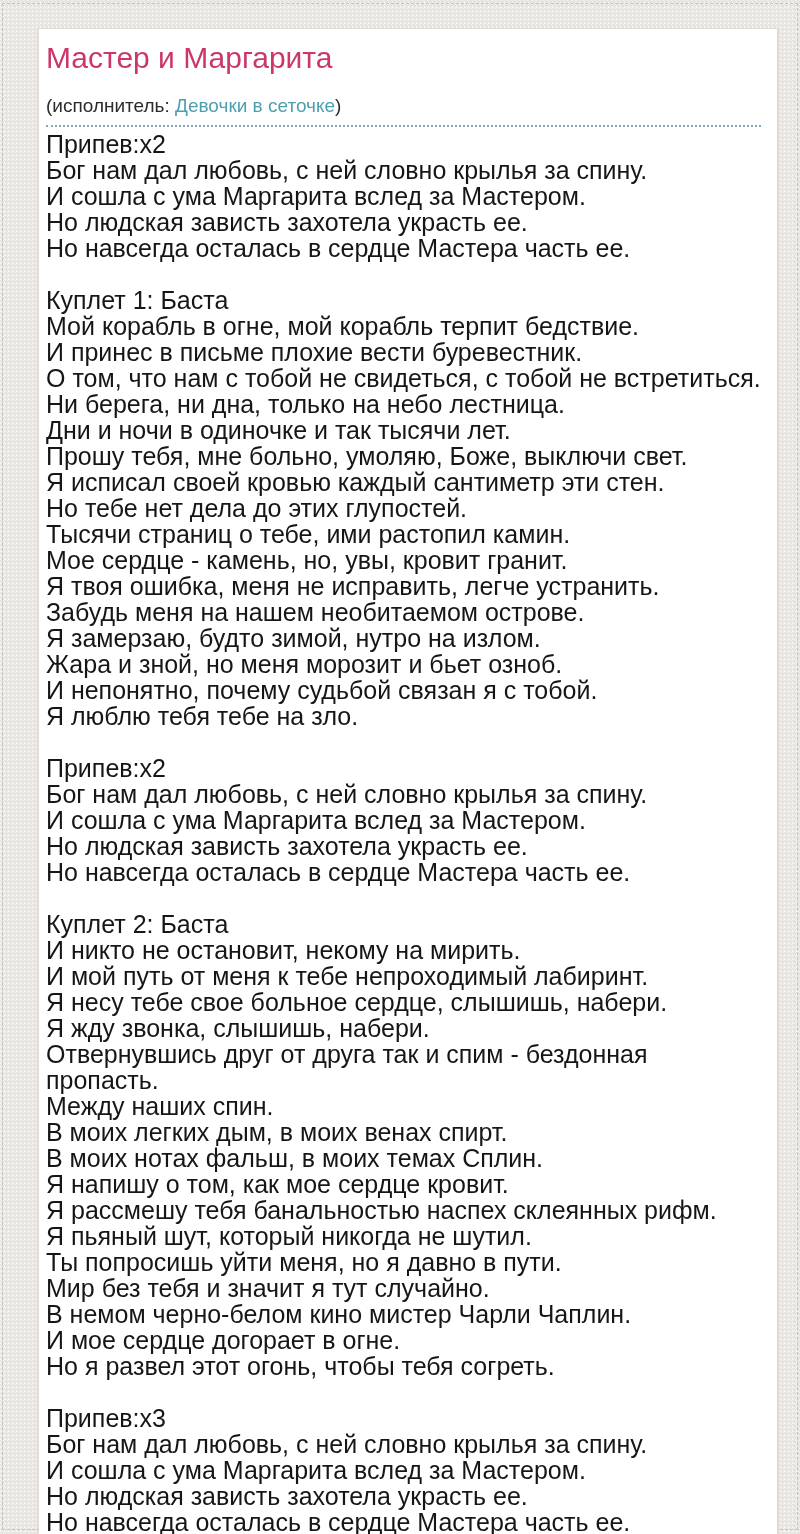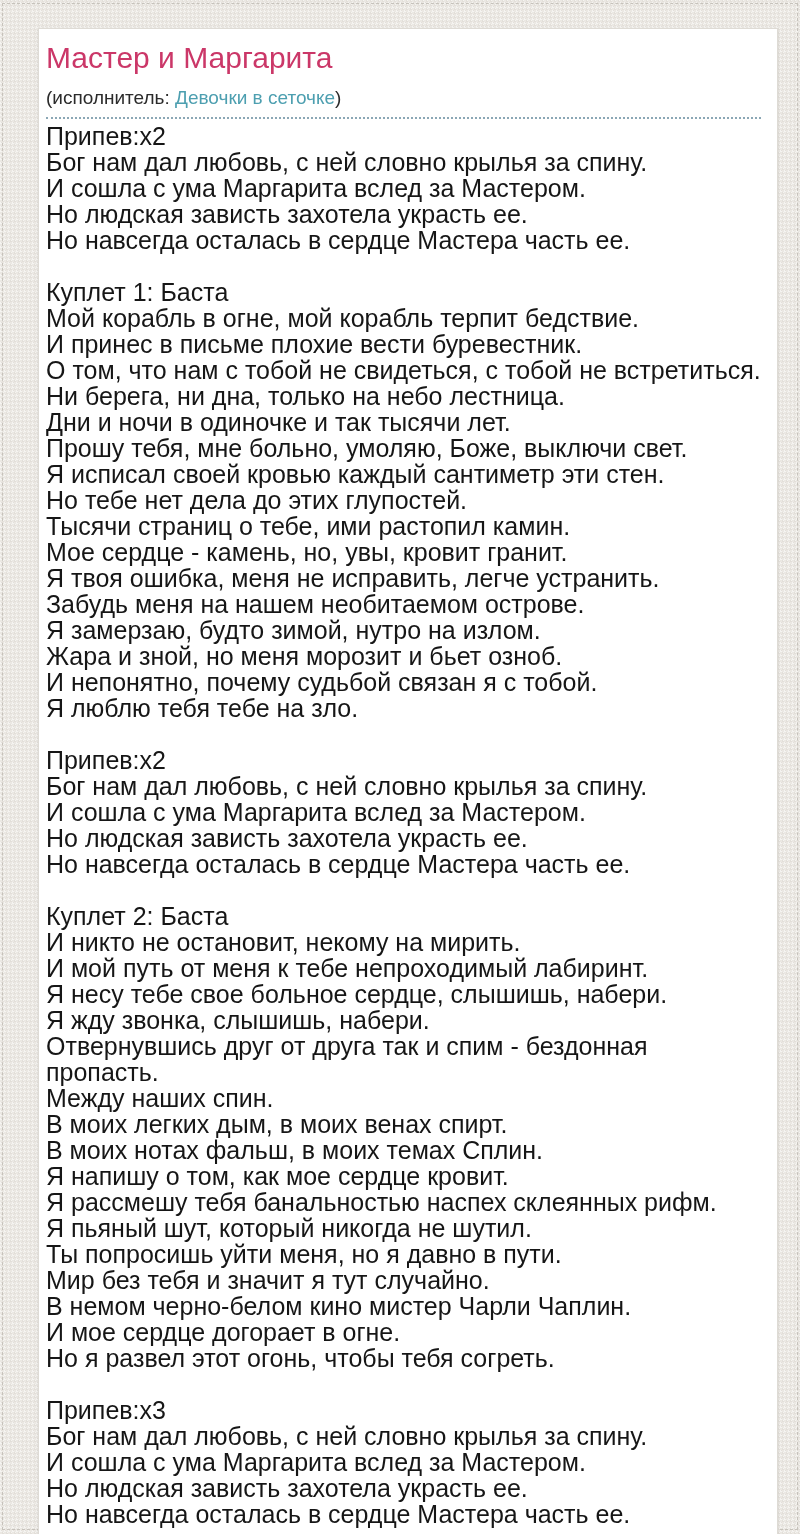--- a/index.html
+++ b/index.html
@@ -40,21 +40,21 @@
     padding: 12px 16px 26px 7px;
   }
   .song-title {
     margin: 0;
     font-size: 30px;
     line-height: 34px;
     font-weight: normal;
     color: var(--title-color, #cb3768);
   }
   .artist-line {
-    margin-top: 10px;
+    margin-top: 18px;
     font-size: 19px;
     line-height: 26px;
     color: #2b2b2b;
     padding-bottom: 6px;
     border-bottom: 2px dotted var(--divider-color, #8ba7b5);
   }
   .artist-line a {
     color: var(--link-color, #4d9fb0);
     text-decoration: none;
     cursor: pointer;

